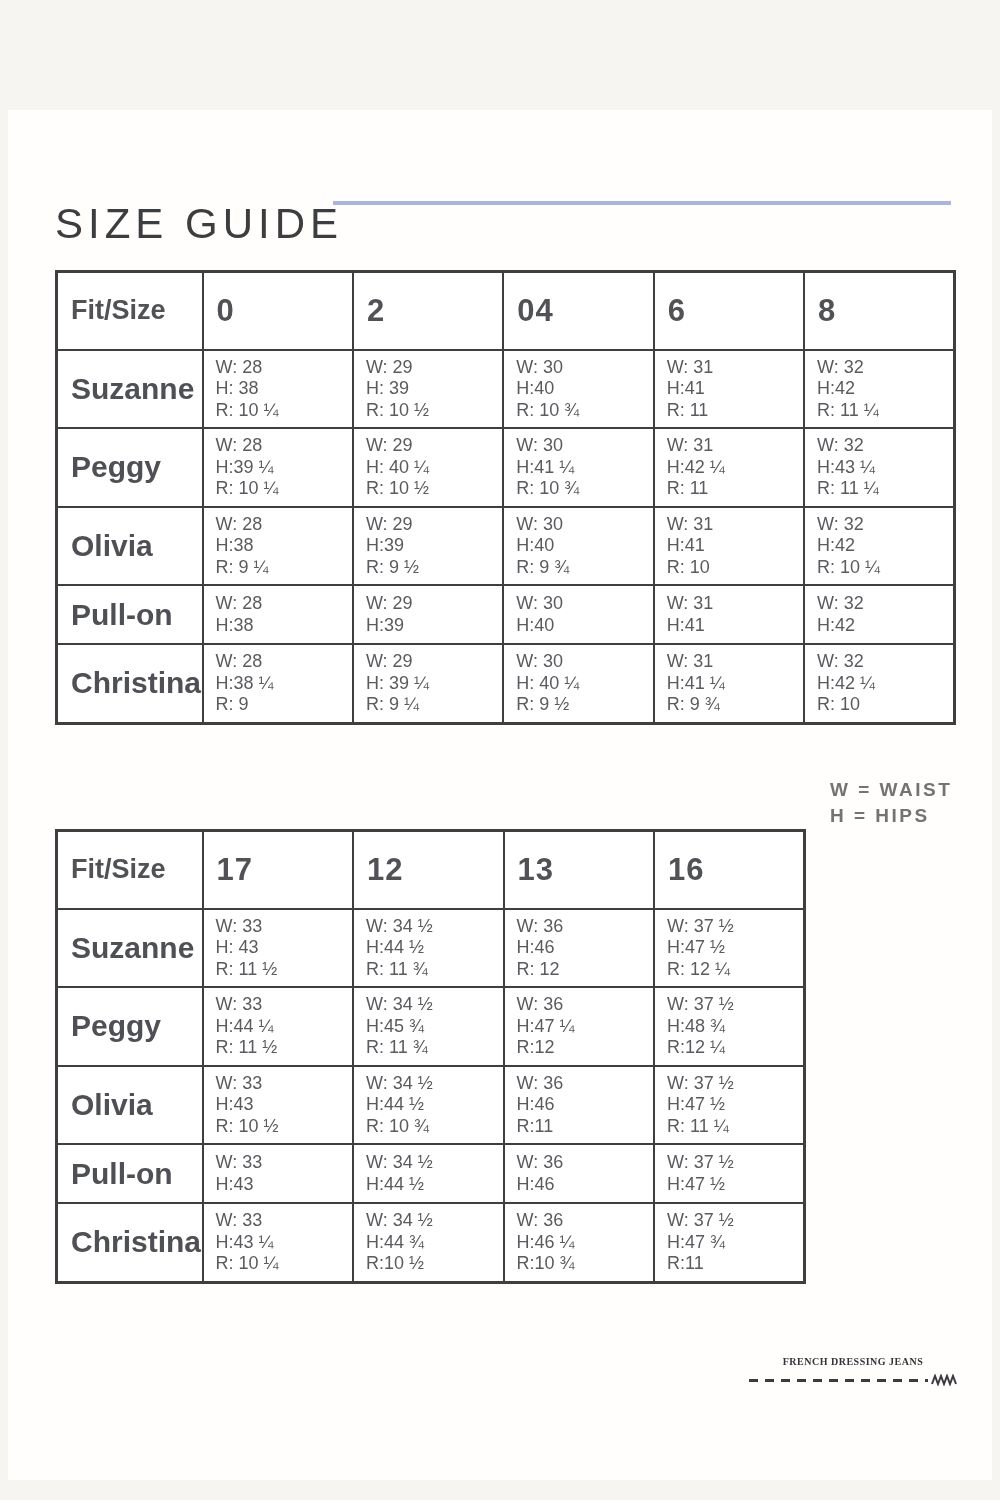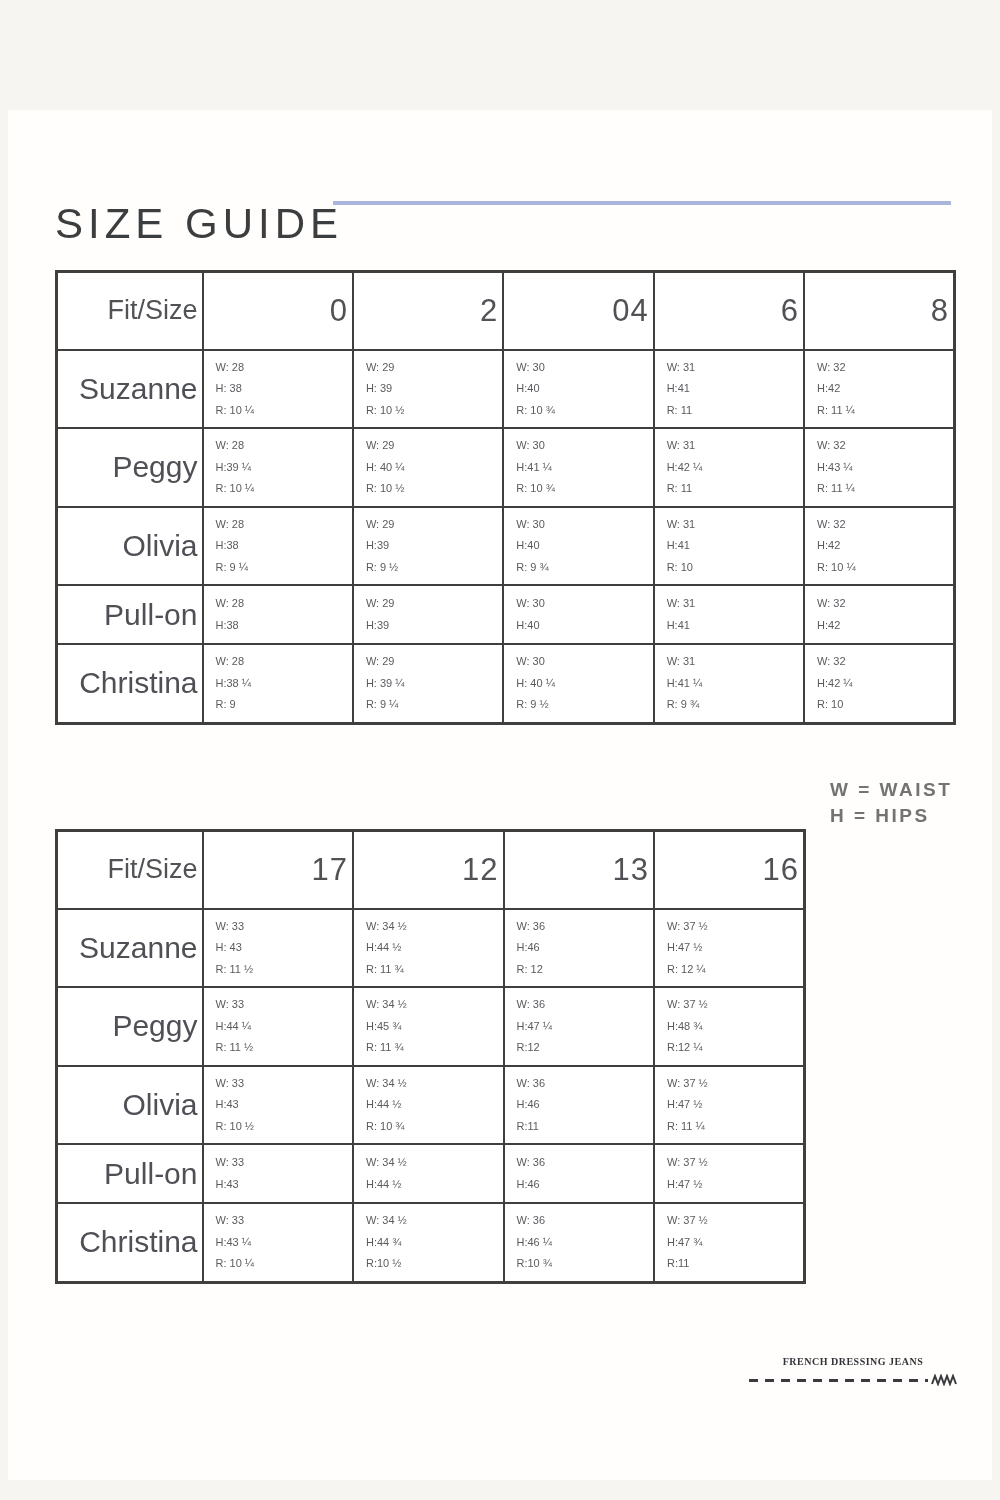--- a/index.html
+++ b/index.html
@@ -25,27 +25,27 @@
   }
   
   .size-table{position:absolute;border-collapse:collapse;table-layout:fixed;background:#fff;}
   .size-table, .size-table th, .size-table td{border:2px solid #3f3f40;}
   .size-table{border:3px solid #3f3f40;}
   .tbl-1{left:47px;top:160px;width:901px;}
   .tbl-2{left:47px;top:719px;width:751px;}
   .size-table col.fitcol{width:146px;}
   .size-table thead tr{height:78px;}
   .size-table tbody tr{height:59px;}
-  .size-table th{font-weight:normal;text-align:right;padding:0 4px 0 13px;vertical-align:middle;}
+  .size-table th{font-weight:bold;text-align:left;padding:0 4px 0 13px;vertical-align:middle;}
   .hdr-fit{font-size:27px;color:#515256;}
   .hdr-size{font-size:31px;color:#515256;letter-spacing:1px;}
   .fit-name{font-size:30px;color:#4f5055;}
   .size-table td{
     vertical-align:middle;padding:6px 16px 6px 12px;
-    font-size:11px;line-height:21.5px;color:#5a5b5f;
+    font-size:18px;line-height:21.5px;color:#5a5b5f;
   }
   .meas-line{white-space:nowrap;}
   
   .legend{
     position:absolute;left:822px;top:667px;
     font-size:19px;font-weight:600;letter-spacing:2.5px;
     color:#737373;line-height:26px;
   }
   
   .logo{

